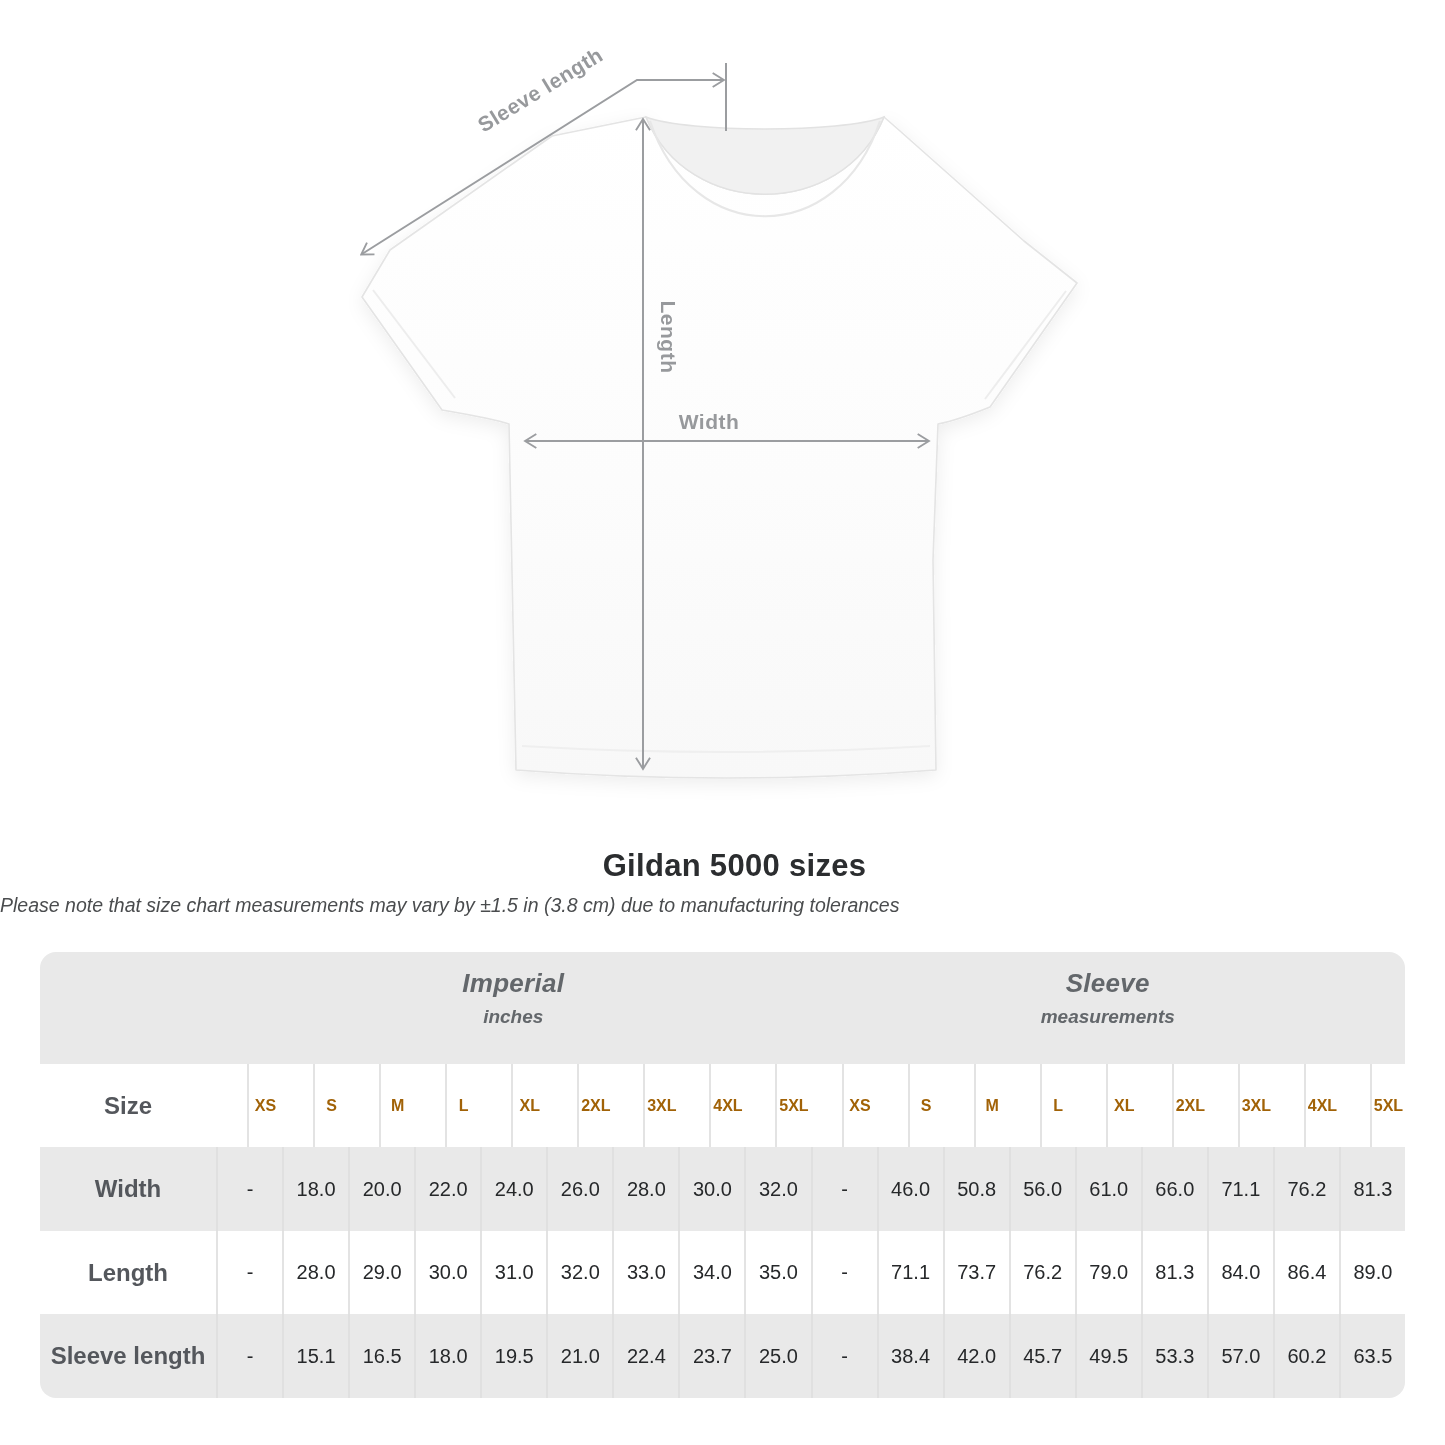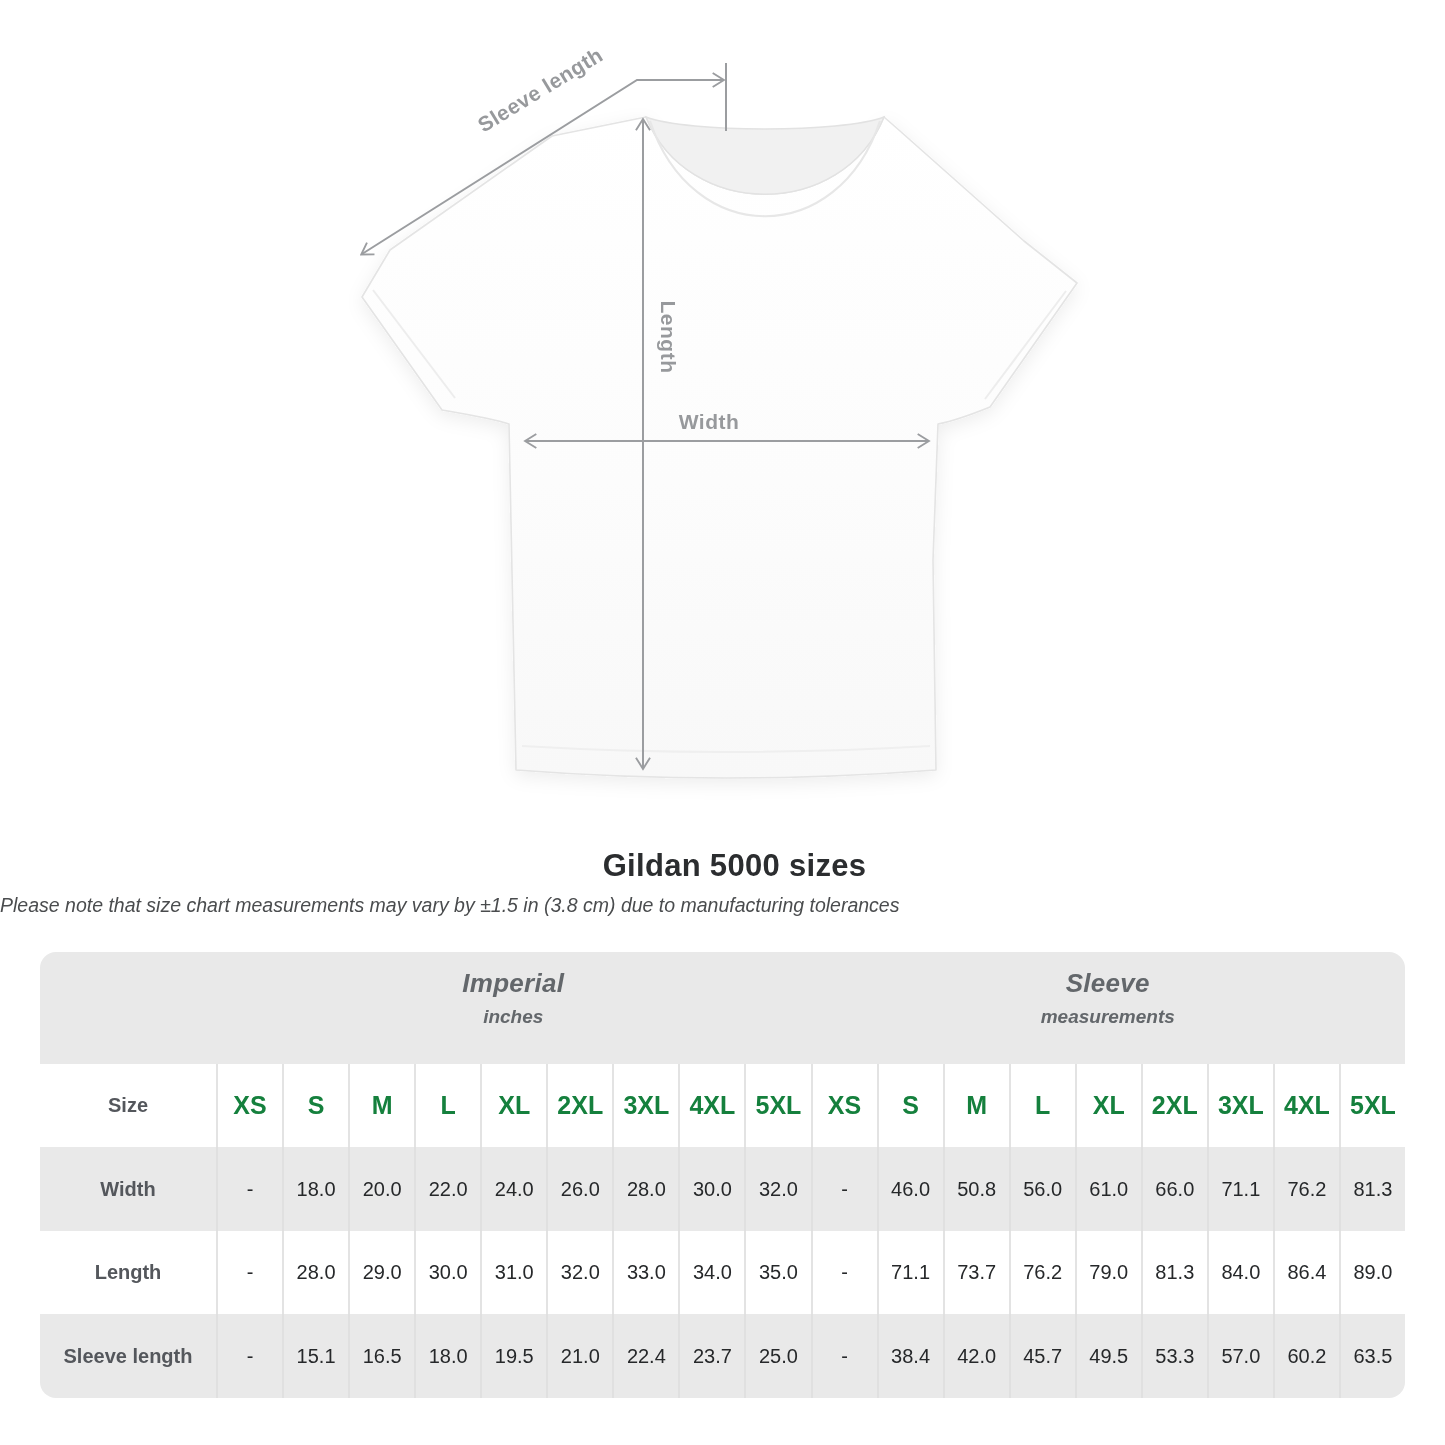--- a/index.html
+++ b/index.html
@@ -30,22 +30,22 @@
   .cell { display: flex; align-items: center; justify-content: center; }
   .row-gray > .cell { background: #e9e9e9; }
   .row-white > .cell { background: #ffffff; }
   .row-white > .cell + .cell { border-left: 2px solid #e3e3e3; }
   .row-gray.cols > .cell + .cell { border-left: 2px solid #e0e0e0; }
 
   .unit-cell { grid-column: span 9; flex-direction: column; gap: 7px; padding-bottom: 21px; }
   .unit-title { font-size: 26px; font-weight: bold; font-style: italic; color: #63676b; letter-spacing: 0.3px; }
   .unit-sub { font-size: 19px; font-style: italic; color: #63676b; font-weight: bold; }
 
-  .size-head { font-size: 25px; font-weight: bold; color: #15803d; }
-  .row-label { font-size: 20px; font-weight: bold; color: #54575c; }
+  .size-head { font-size: 16px; font-weight: bold; color: #a16207; margin-left: 31px; }
+  .row-label { font-size: 24px; font-weight: bold; color: #54575c; }
   .val { font-size: 20px; color: #26282a; }
 </style>
 </head>
 <body>
 
 <div class="stage">
 
   <svg class="diagram-svg" viewBox="0 0 1445 835">
     <defs>
       <linearGradient id="shirtFill" x1="0" y1="0" x2="0" y2="1">

